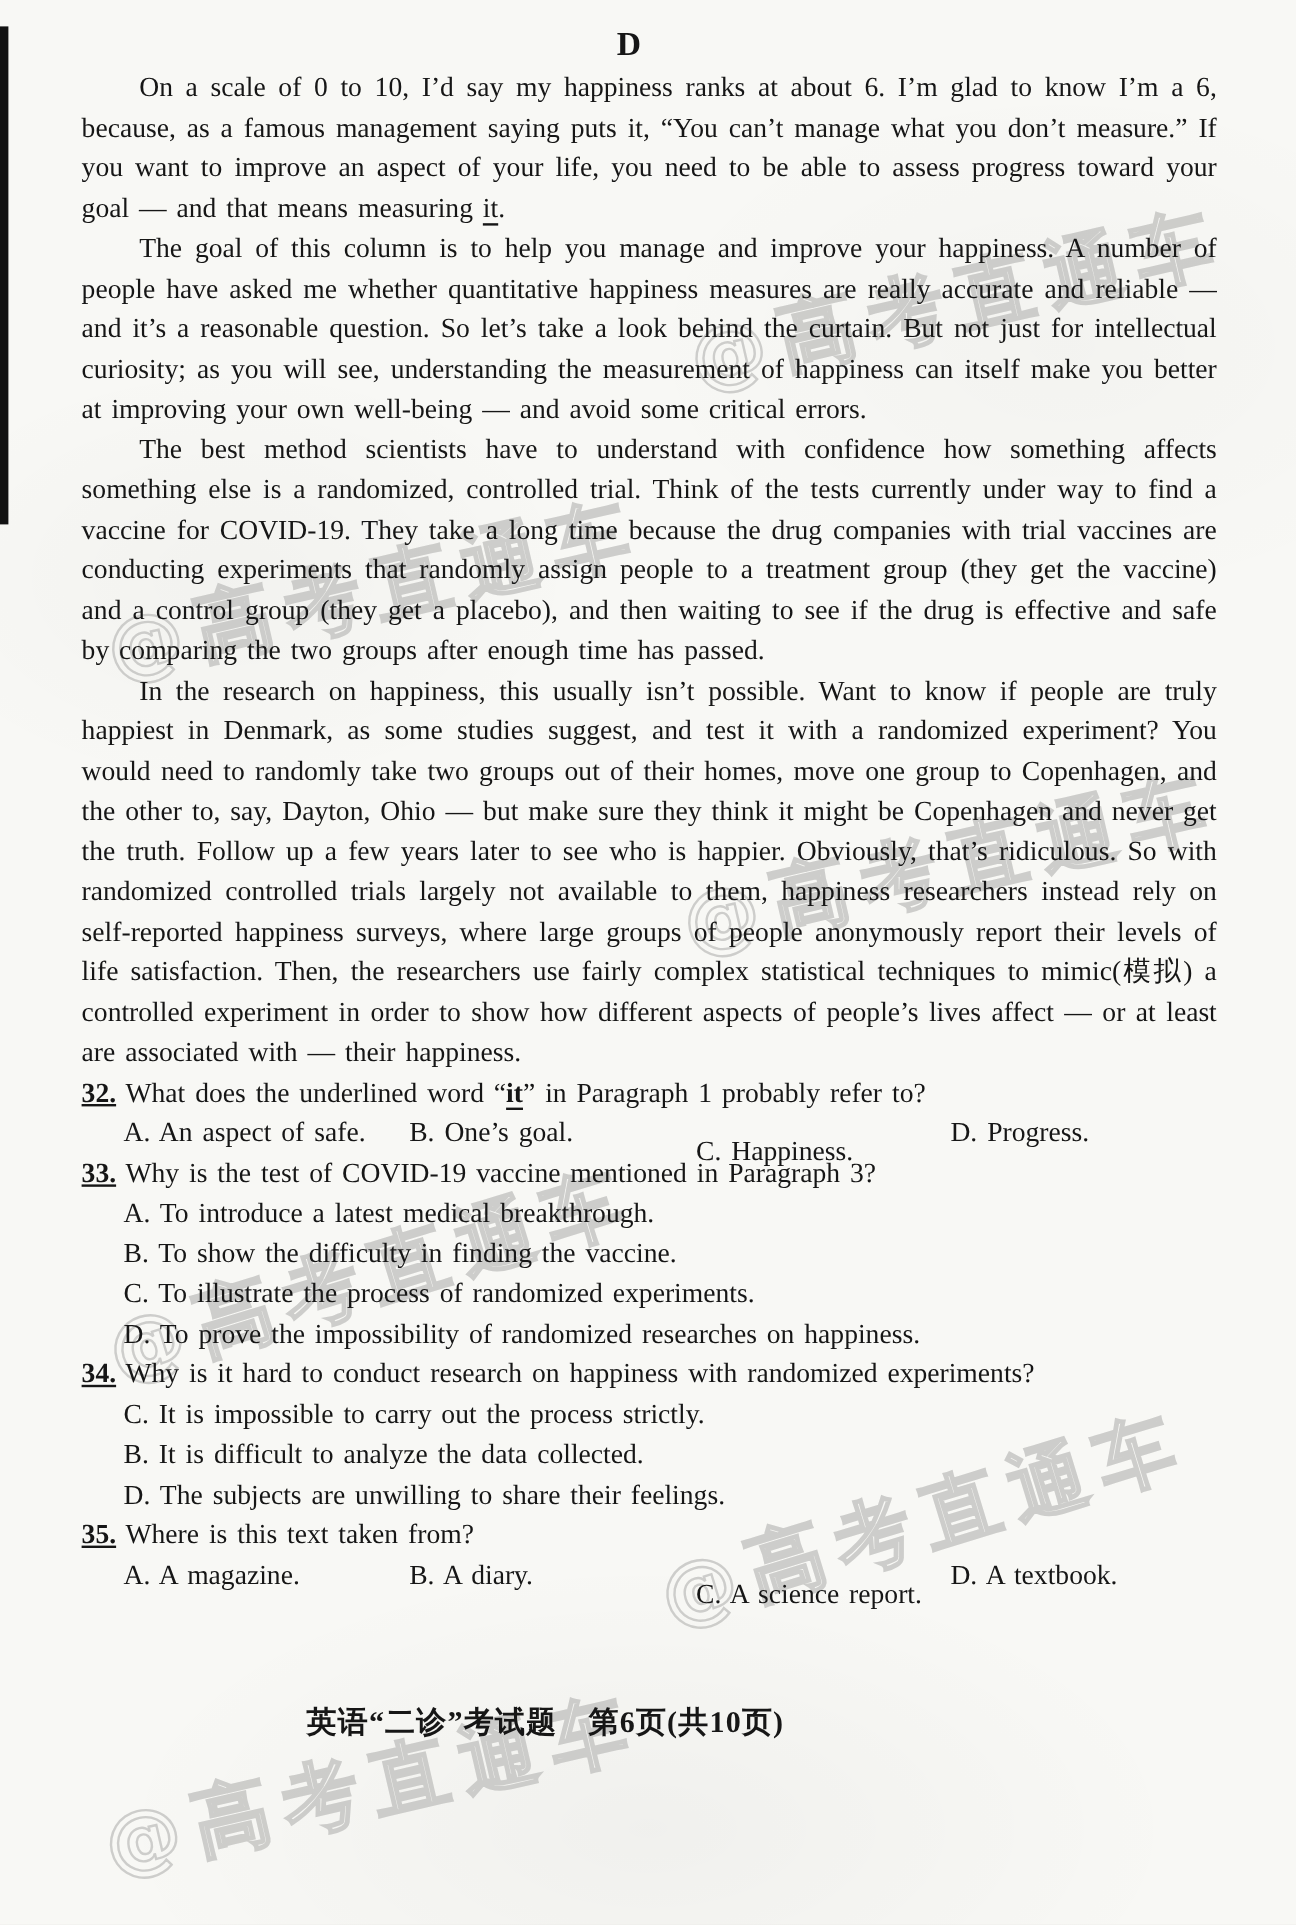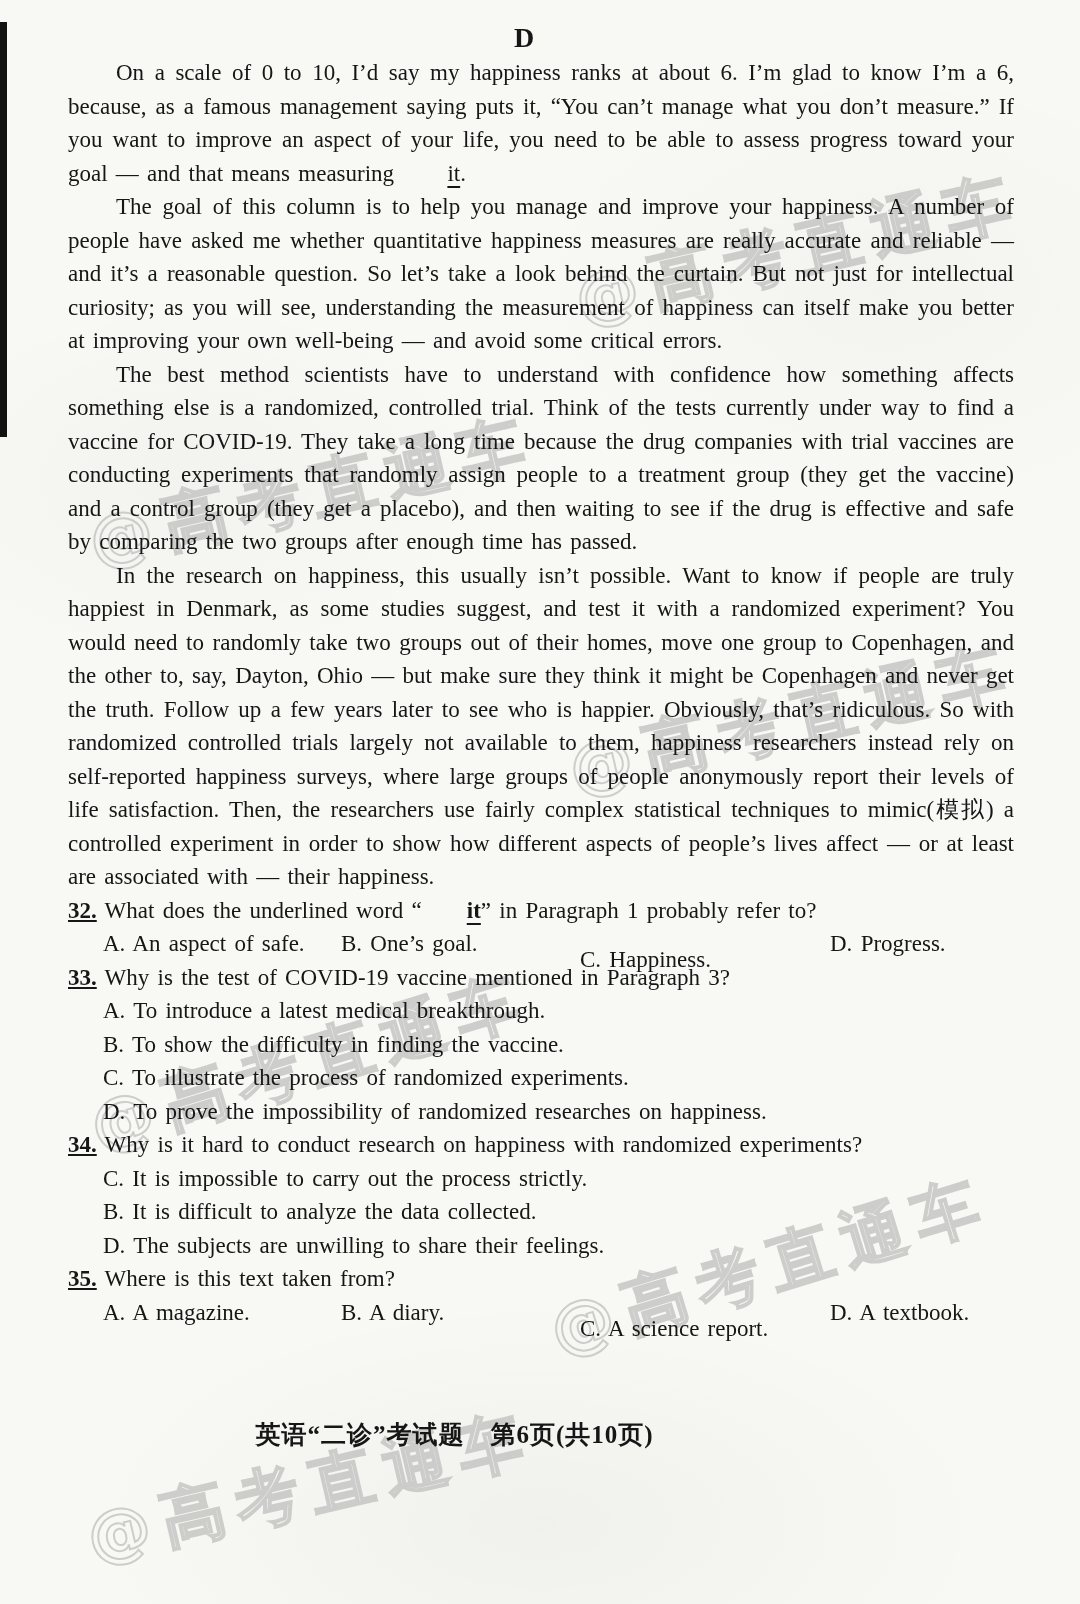--- a/index.html
+++ b/index.html
@@ -46,34 +46,34 @@
     font-size:28px;font-weight:bold;
   }
   .content{
     position:absolute;left:68px;top:56px;width:946px;
     font-size:23px;line-height:33.5px;
     text-align:justify;
     word-spacing:2.5px;
     font-weight:500;
   }
   .para{margin:0;text-indent:48px;}
-  .u{text-decoration:underline;text-underline-offset:5px;text-decoration-thickness:2px;margin-left:45px;}
+  .u{text-decoration:underline;text-underline-offset:5px;text-decoration-thickness:2px;}
   .bold{font-weight:bold;}
   .q-line{
     margin:0;
     padding-left:37px;text-indent:-37px;
     text-align:left;
   }
   .q-num{font-weight:bold;text-decoration:underline;}
   .opt-row{position:relative;height:33.5px;}
   .opt-row .opt{position:absolute;top:0;white-space:nowrap;}
   .opt-a{left:35px;}
   .opt-b{left:273px;}
   .opt-c{left:512px;margin-top:16px;}
-  .opt-d{left:762px;}
+  .opt-d{left:724px;}
   .opt-stacked{margin:0 0 0 35px;text-align:left;}
   .footer{
     position:absolute;left:0;top:1418px;width:909px;
     text-align:center;
     font-size:25px;font-weight:bold;
     letter-spacing:1px;
   }
 </style>
 </head>
 <body>

